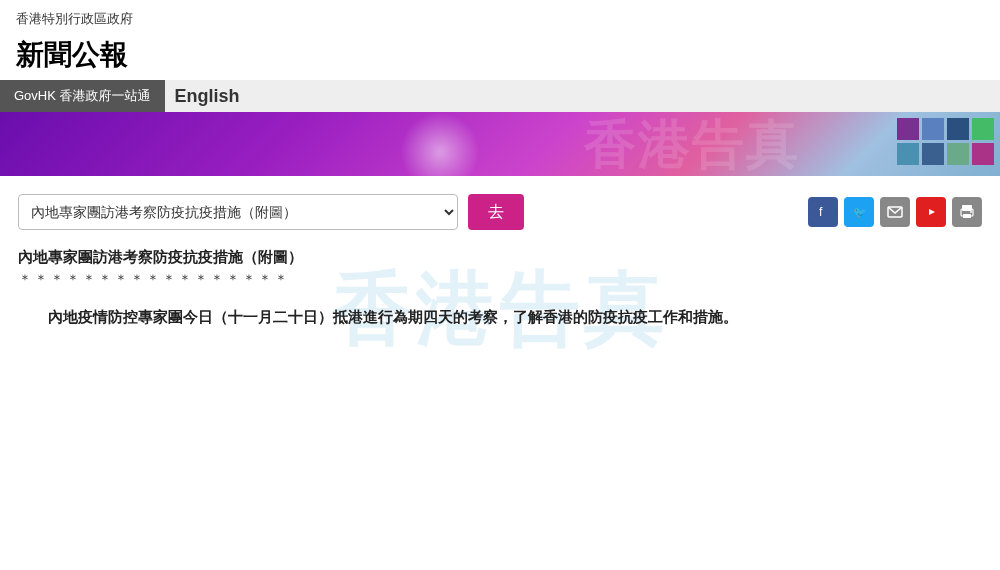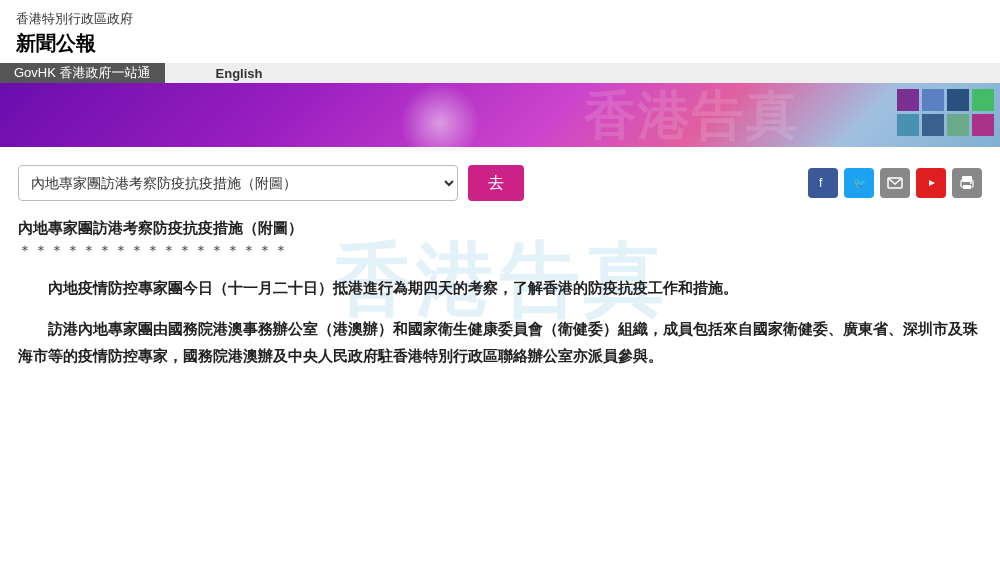--- a/index.html
+++ b/index.html
@@ -12,35 +12,34 @@
     }
 
     
     .header {
       padding: 10px 16px 6px 16px;
       background: #fff;
     }
     .header-subtitle {
       font-size: 13px;
       color: #333;
-      margin-bottom: 2px;
+      margin-bottom: 8px;
     }
     .header-title {
-      font-size: 20px;
+      font-size: 28px;
       font-weight: bold;
       color: #000;
     }
 
     
     .nav-bar {
       display: flex;
       align-items: stretch;
       background: #eee;
-      height: 20px;
-      gap: 41px;
+      height: 32px;
     }
     .nav-govhk {
       background: #555;
       color: #fff;
       font-size: 13px;
       padding: 0 14px;
       display: flex;
       align-items: center;
       cursor: pointer;
     }
@@ -49,21 +48,21 @@
       color: #333;
       font-size: 13px;
       padding: 0 16px;
       display: flex;
       align-items: center;
       cursor: pointer;
     }
     .nav-english {
       background: transparent;
       color: #333;
-      font-size: 13px;
+      font-size: 18px;
       padding: 0 10px;
       display: flex;
       align-items: center;
       cursor: pointer;
       font-weight: bold;
     }
 
     
     .banner {
       width: 100%;
@@ -294,15 +293,14 @@
             <circle cx="12" cy="8" r="1" fill="white"></circle>
           </svg>
       </div>
     </div>
   </div>
 
   <div class="article-title">內地專家團訪港考察防疫抗疫措施（附圖）</div>
   <div class="article-stars">＊＊＊＊＊＊＊＊＊＊＊＊＊＊＊＊＊</div>
   <div class="article-body">
     <p>內地疫情防控專家團今日（十一月二十日）抵港進行為期四天的考察，了解香港的防疫抗疫工作和措施。</p>
-    <p>訪港內地專家團由國務院港澳事務辦公室（港澳辦）和國家衛生健康委員會（衛健委）組織，成員包括來自國家衛健委、廣東省、深圳市及珠海市等的疫情防控專家，國務院港澳辦及中央人民政府駐香港特別行政區聯絡辦公室亦派員參與。</p>
   </div>
 </div>
 
 </body></html>

